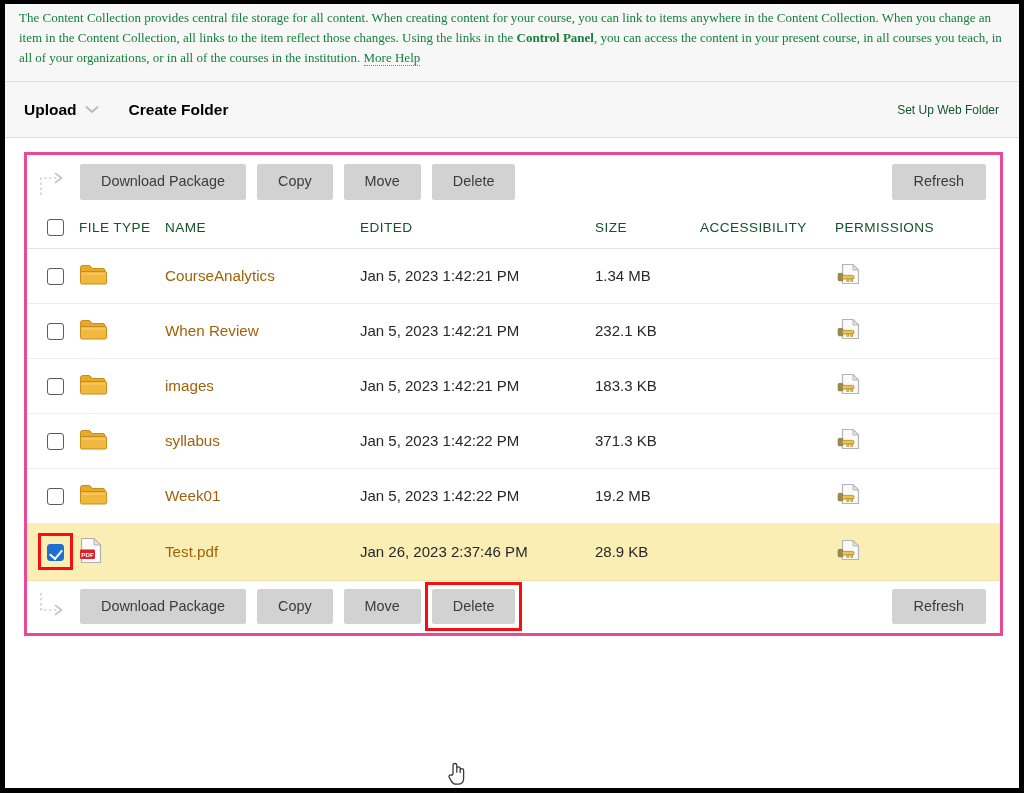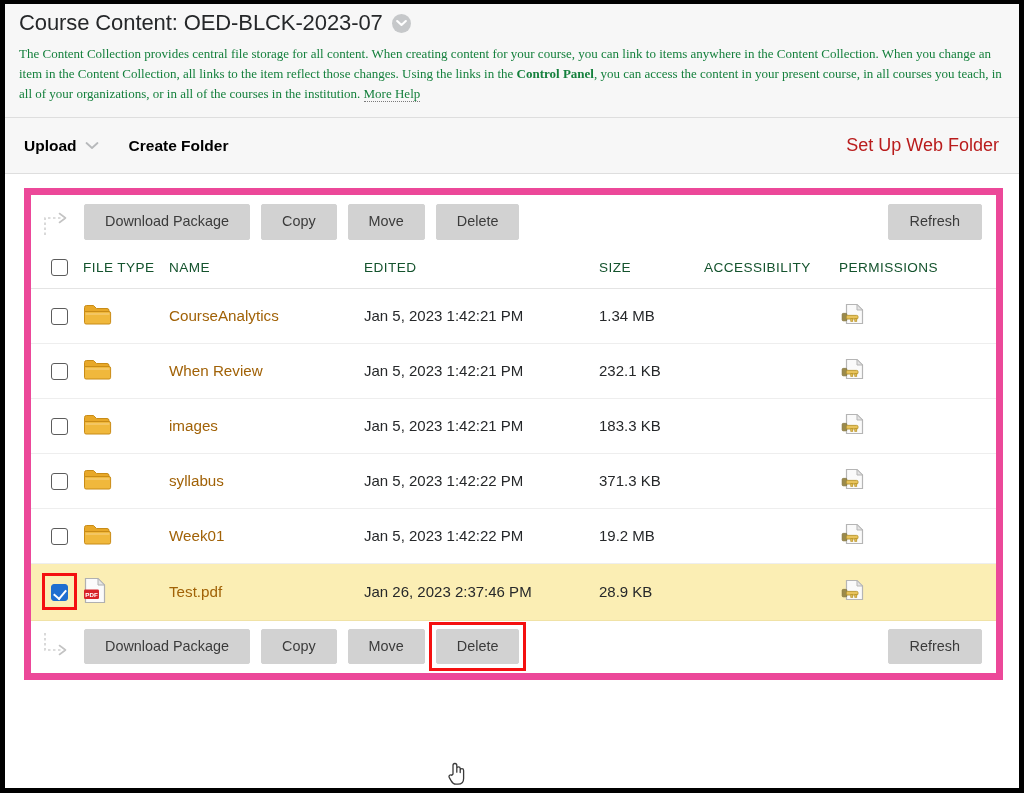--- a/index.html
+++ b/index.html
@@ -84,35 +84,35 @@
     font-weight: 700;
     color: #000000;
     cursor: pointer;
     display: inline-flex;
     align-items: center;
     gap: 8px;
     white-space: nowrap;
   }
   .action-spacer { flex: 1 1 auto; }
   .action-right {
-    font-size: 18px;
-    color: #b91c1c;
+    font-size: 12px;
+    color: #14532d;
     cursor: pointer;
     white-space: nowrap;
     padding-right: 4px;
   }
   .caret-dn { display: block; }
 
   
   .list-wrap {
     padding: 14px 16px 0 19px;
     background: #ffffff;
   }
   .list-panel {
-    border: 7px solid #ec4899;
+    border: 3px solid #ec4899;
     background: #ffffff;
     position: relative;
   }
 
   
   .btn-strip {
     display: flex;
     align-items: center;
     padding: 9px 14px 9px 11px;
     gap: 11px;
@@ -242,28 +242,20 @@
 
   
   .ico { display: inline-block; vertical-align: middle; }
 </style>
 </head>
 <body>
 
 <div class="frame">
 
   <div class="page-head">
-    <div class="title-row">
-      <div class="page-title">Course Content: OED-BLCK-2023-07</div>
-      <span class="title-chevron">
-        <svg width="11" height="8" viewBox="0 0 11 8" aria-hidden="true">
-          <path d="M1.2 2 L5.5 6 L9.8 2" fill="none" stroke="#ffffff" stroke-width="2.1" stroke-linecap="round" stroke-linejoin="round"></path>
-        </svg>
-      </span>
-    </div>
     <div class="page-desc">
       <span>The Content Collection provides central file storage for all content. When creating content for your course, you can link to items anywhere in the Content Collection. When you change an item in the Content Collection, all links to the item reflect those changes. Using the links in the </span><b>Control Panel</b><span>, you can access the content in your present course, in all courses you teach, in all of your organizations, or in all of the courses in the institution. </span><span class="more-help">More Help</span>
     </div>
   </div>
 
   <div class="action-bar">
     <div class="action-left">
       <span class="action-item">
         <span>Upload</span>
         <span>

